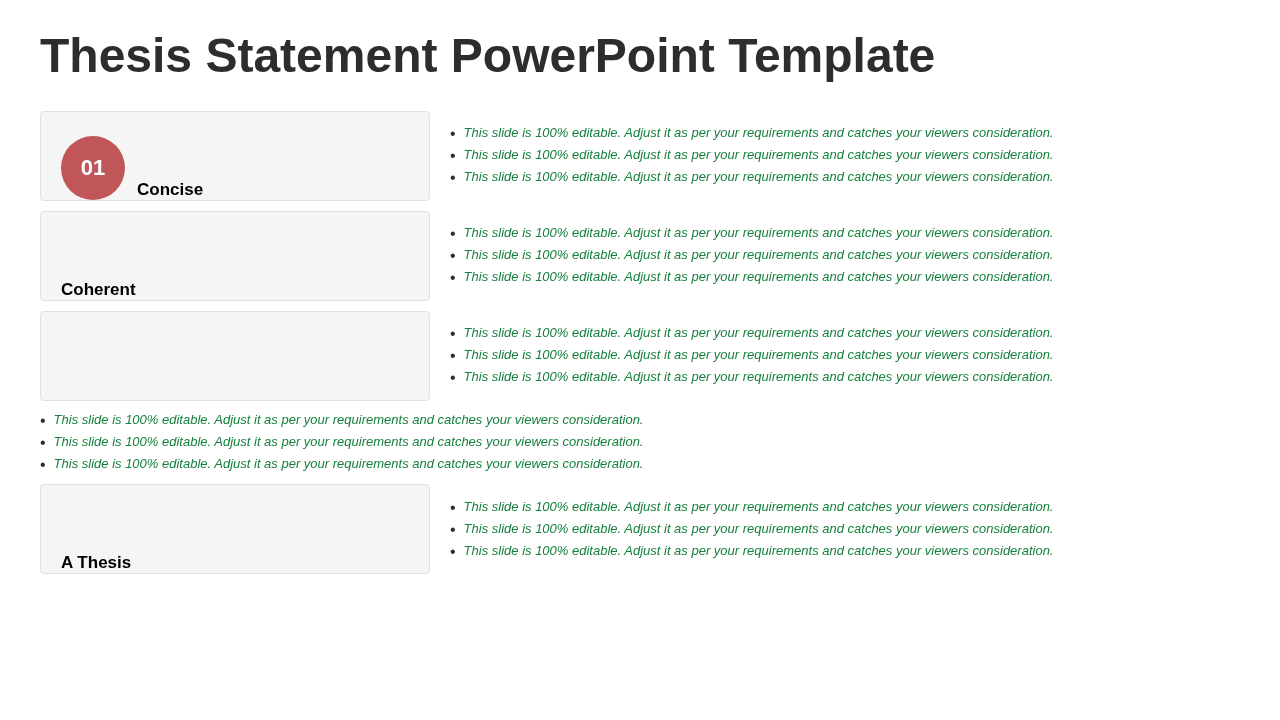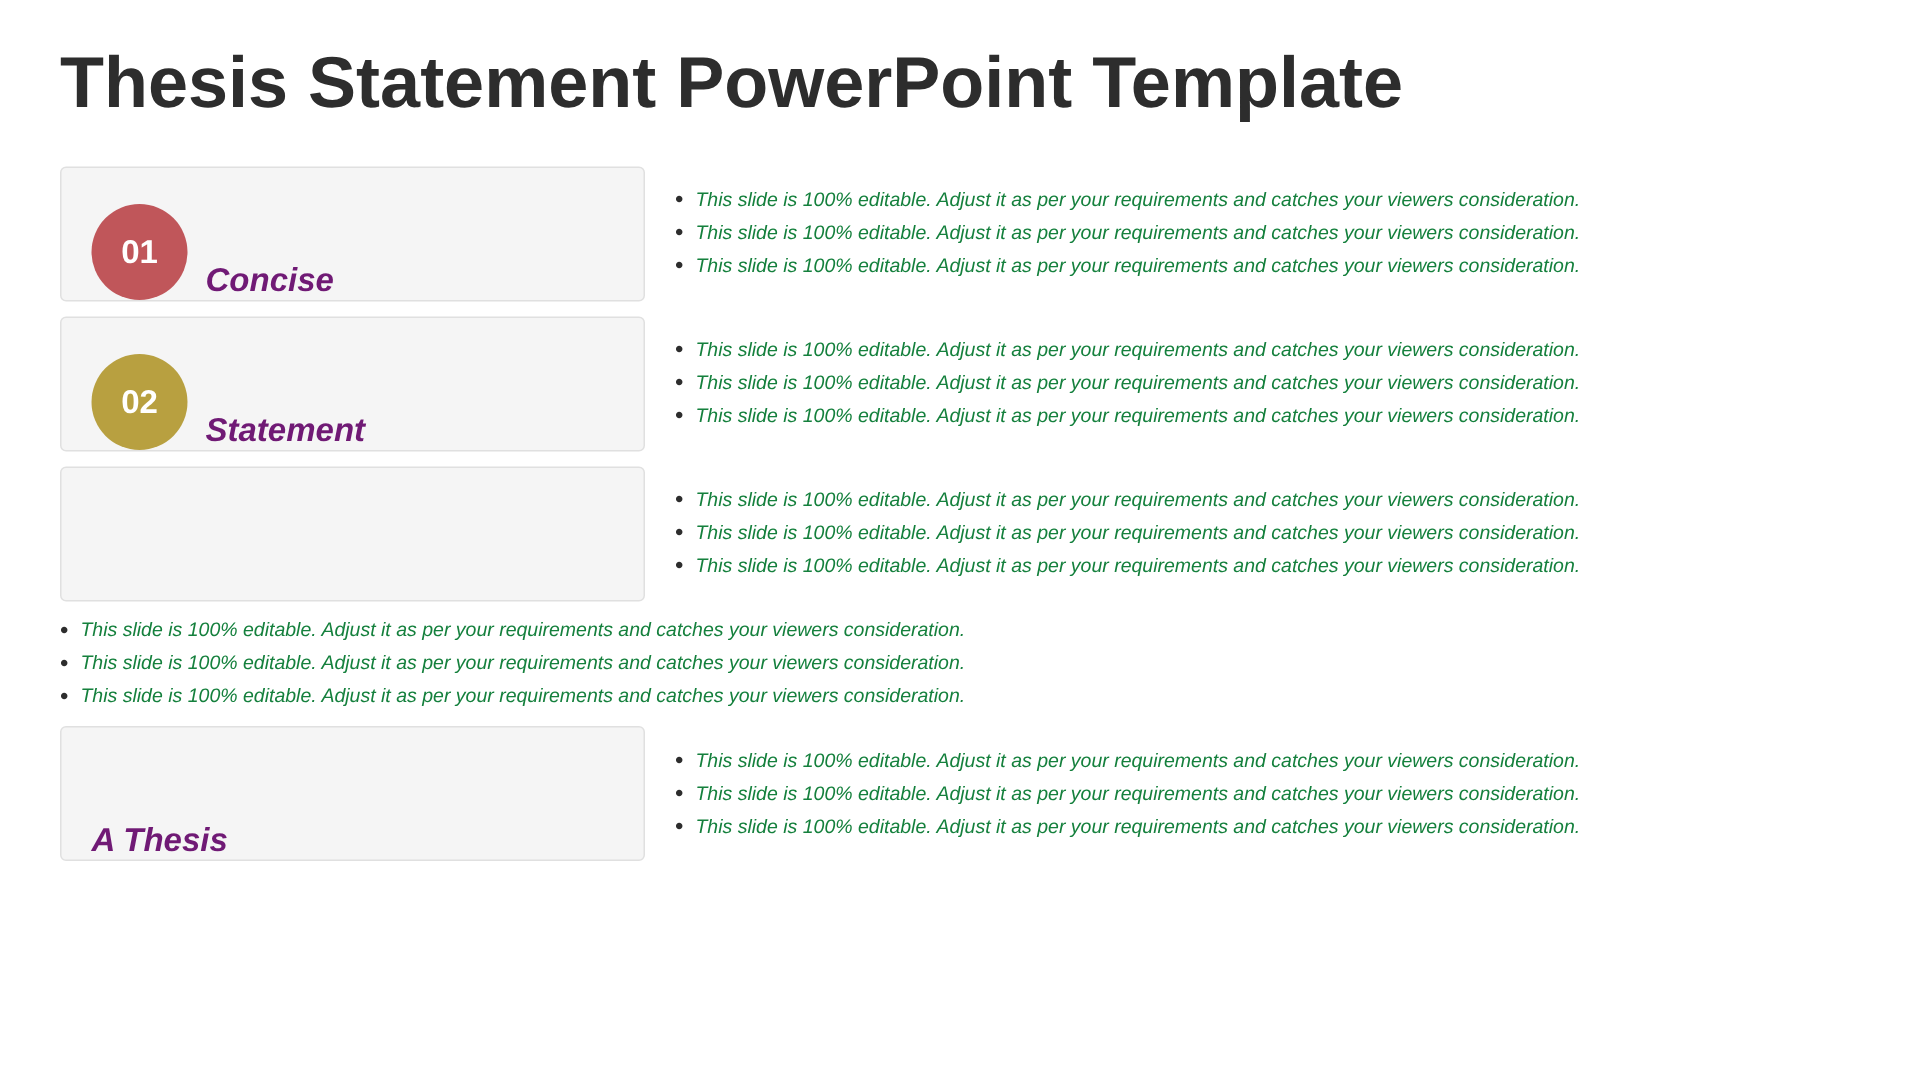--- a/index.html
+++ b/index.html
@@ -64,24 +64,23 @@
       display: flex;
       align-items: center;
       justify-content: center;
       color: #ffffff;
       font-size: 22px;
       font-weight: 700;
       flex-shrink: 0;
     }
 
     .card-label {
-      font-size: 22px;
+      font-size: 17px;
       font-weight: 700;
-      color: #701a75;
-      font-style: italic;
+      color: #000000;
     }
 
     .right-bullets {
       flex: 1;
       display: flex;
       flex-direction: column;
       gap: 3px;
     }
 
     .bullet-item {
@@ -136,22 +135,21 @@
             <span class="bullet-text">This slide is 100% editable. Adjust it as per your requirements and catches your viewers consideration.</span>
           </div>
           <div class="bullet-item">
             <span class="bullet-dot">•</span>
             <span class="bullet-text">This slide is 100% editable. Adjust it as per your requirements and catches your viewers consideration.</span>
           </div>
         </div>
       </div>
       <div class="row">
         <div class="left-card">
-          <div class="number-circle color-2">02</div>
-          <span class="card-label">Statement</span>
+          <span class="card-label">Coherent</span>
         </div>
         <div class="right-bullets">
           <div class="bullet-item">
             <span class="bullet-dot">•</span>
             <span class="bullet-text">This slide is 100% editable. Adjust it as per your requirements and catches your viewers consideration.</span>
           </div>
           <div class="bullet-item">
             <span class="bullet-dot">•</span>
             <span class="bullet-text">This slide is 100% editable. Adjust it as per your requirements and catches your viewers consideration.</span>
           </div>

